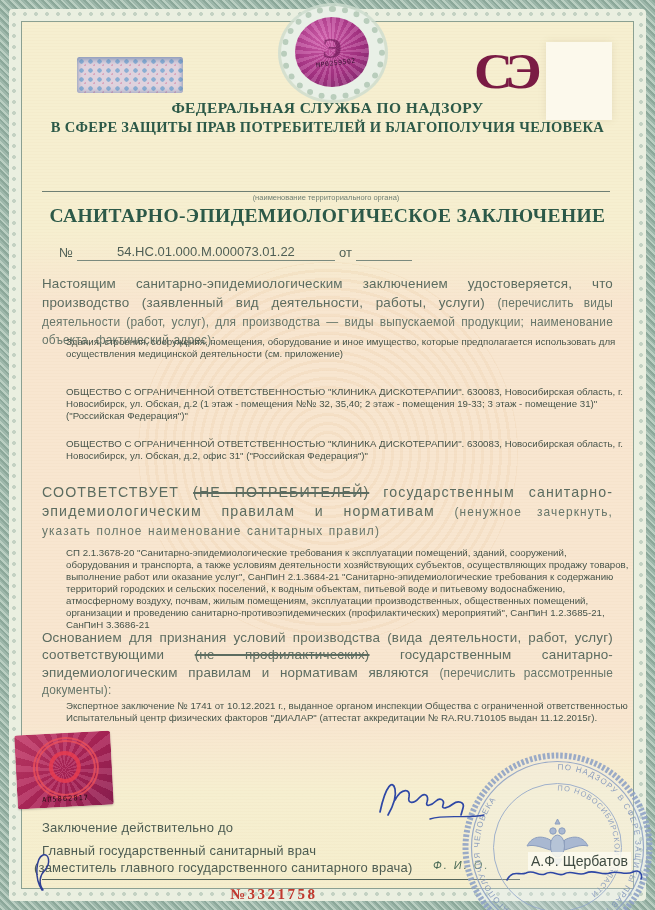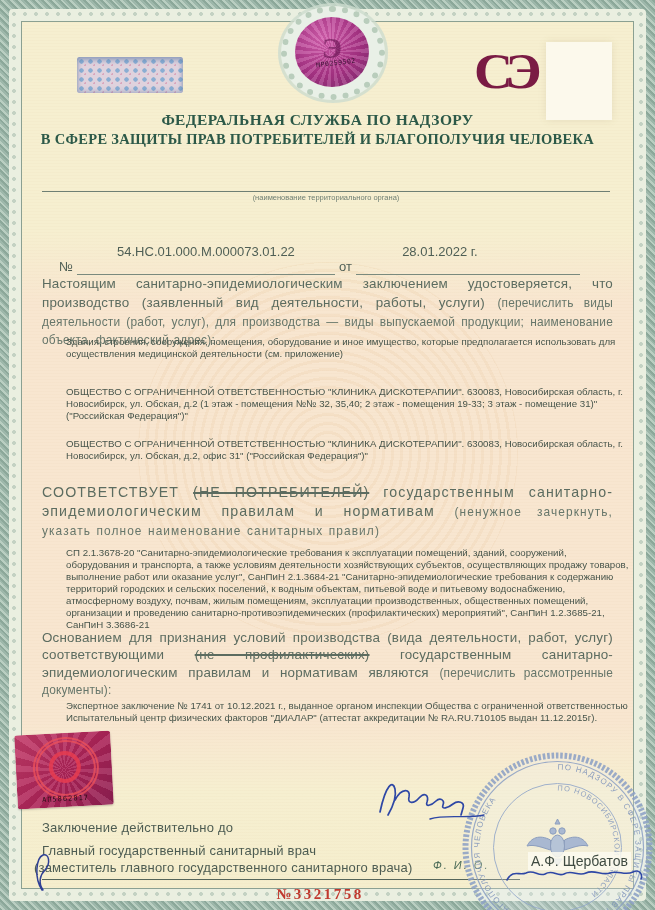--- a/index.html
+++ b/index.html
@@ -23,49 +23,49 @@
   .inner::after{
     content:"";position:absolute;left:50%;top:430px;width:380px;height:380px;
     transform:translate(-50%,-50%);border-radius:50%;
     background:repeating-radial-gradient(circle, rgba(214,160,96,0.09) 0 3px, rgba(255,255,255,0) 3px 9px);
   }
   .content{position:absolute;inset:0;}
   .abs{position:absolute;}
   .ctr{text-align:center;}
 
   
-  .hdr{left:20px;width:595px;color:#2c5948;font-family:"Liberation Serif","DejaVu Serif",serif;font-weight:bold;margin-top:12px;}
+  .hdr{left:30px;width:595px;color:#2c5948;font-family:"Liberation Serif","DejaVu Serif",serif;font-weight:bold;}
   .hdr1{top:99px;font-size:15.5px;letter-spacing:.4px;}
   .hdr2{top:119px;font-size:14.5px;letter-spacing:.3px;}
   .authority{left:58px;top:144px;width:540px;font-size:10.6px;color:#4e5f54;line-height:1.3;}
   .rule1{left:42px;top:191px;width:568px;border-top:1px solid #6f7f73;}
   .caption1{left:42px;top:193px;width:568px;font-size:7.5px;color:#6f7f73;}
   .title{left:30px;top:205px;width:595px;color:#2c5948;font-family:"Liberation Serif","DejaVu Serif",serif;
          font-weight:bold;font-size:19.5px;letter-spacing:.4px;}
 
   
   .numrow{left:55px;top:244px;width:545px;display:flex;align-items:flex-end;font-size:13px;color:#4f5f55;}
   .numrow .lbl{padding:0 4px 1px 4px;}
-  .ufield{border-bottom:1px solid #7a8a7e;text-align:center;padding-bottom:15px;}
+  .ufield{border-bottom:1px solid #7a8a7e;text-align:center;padding-bottom:1px;}
   .uf1{width:258px;}
   .uf2{width:168px;}
   .uf3{width:56px;}
 
   
   .para{left:42px;width:571px;text-align:justify;color:#5c6c60;font-size:13.4px;line-height:1.4;
         word-spacing:3px;letter-spacing:.2px;}
   .note{font-size:11.9px;color:#66766a;word-spacing:1px;}
   .fill{left:45px;width:566px;color:#46544a;font-size:9.7px;line-height:1.23;text-align:left;word-spacing:0;margin-left:21px;}
   .big{font-size:14.2px;letter-spacing:1.1px;word-spacing:5px;}
   .strike{text-decoration:line-through;text-decoration-thickness:1.5px;}
 
   
   .foot{color:#4d5c52;font-size:13px;letter-spacing:.2px;}
   .rule2{left:42px;top:879px;width:478px;border-top:1.5px solid #55655a;z-index:1;}
-  .blanknum{left:230px;top:886px;width:180px;text-align:center;color:#c0392f;
+  .blanknum{left:230px;top:886px;width:180px;text-align:left;color:#c0392f;
             font-family:"Liberation Serif","DejaVu Serif",serif;font-weight:bold;
             font-size:15px;letter-spacing:2.5px;z-index:2;}
   .fio{left:433px;top:859px;font-size:11px;color:#4b6b57;letter-spacing:2px;z-index:4;font-style:italic;}
   .signer{left:518px;top:852px;font-size:14px;color:#3f4b42;background:rgba(252,250,240,.85);
           padding:1px 3px;z-index:7;margin-left:10px;}
 
   
   .sec{left:77px;top:57px;width:106px;height:36px;border-radius:2px;opacity:.95;
     background-color:#ded1de;
     background-image:
@@ -131,26 +131,26 @@
     </div>
 
     <div class="abs patch"></div>
     <div class="abs se">СЭ</div>
 
     <div class="abs hdr hdr1 ctr">ФЕДЕРАЛЬНАЯ СЛУЖБА ПО НАДЗОРУ</div>
     <div class="abs hdr hdr2 ctr">В СФЕРЕ ЗАЩИТЫ ПРАВ ПОТРЕБИТЕЛЕЙ И БЛАГОПОЛУЧИЯ ЧЕЛОВЕКА</div>
     <div class="abs rule1"></div>
     <div class="abs caption1 ctr">(наименование территориального органа)</div>
 
+    <div class="abs title ctr">САНИТАРНО-ЭПИДЕМИОЛОГИЧЕСКОЕ ЗАКЛЮЧЕНИЕ</div>
 
     <div class="abs numrow">
       <span class="lbl">№</span>
       <span class="ufield uf1">54.НС.01.000.М.000073.01.22</span>
       <span class="lbl">от</span>
-      <span class="ufield uf2">28.01.2022 г.</span>
       <span class="ufield uf3"></span>
     </div>
 
     <div class="abs para" style="top:275px;">
       <span>Настоящим санитарно-эпидемиологическим заключением удостоверяется, что производство (заявленный вид деятельности, работы, услуги)</span>
       <span class="note">(перечислить виды деятельности (работ, услуг), для производства — виды выпускаемой продукции; наименование объекта, фактический адрес):</span>
     </div>
     <div class="abs fill" style="top:336px;">Здания, строения, сооружения, помещения, оборудование и иное имущество, которые предполагается использовать для осуществления медицинской деятельности (см. приложение)</div>
     <div class="abs fill" style="top:386px;">ОБЩЕСТВО С ОГРАНИЧЕННОЙ ОТВЕТСТВЕННОСТЬЮ "КЛИНИКА ДИСКОТЕРАПИИ". 630083, Новосибирская область, г. Новосибирск, ул. Обская, д.2 (1 этаж - помещения №№ 32, 35,40; 2 этаж - помещения 19-33; 3 этаж - помещение 31)" ("Российская Федерация")"</div>
 

